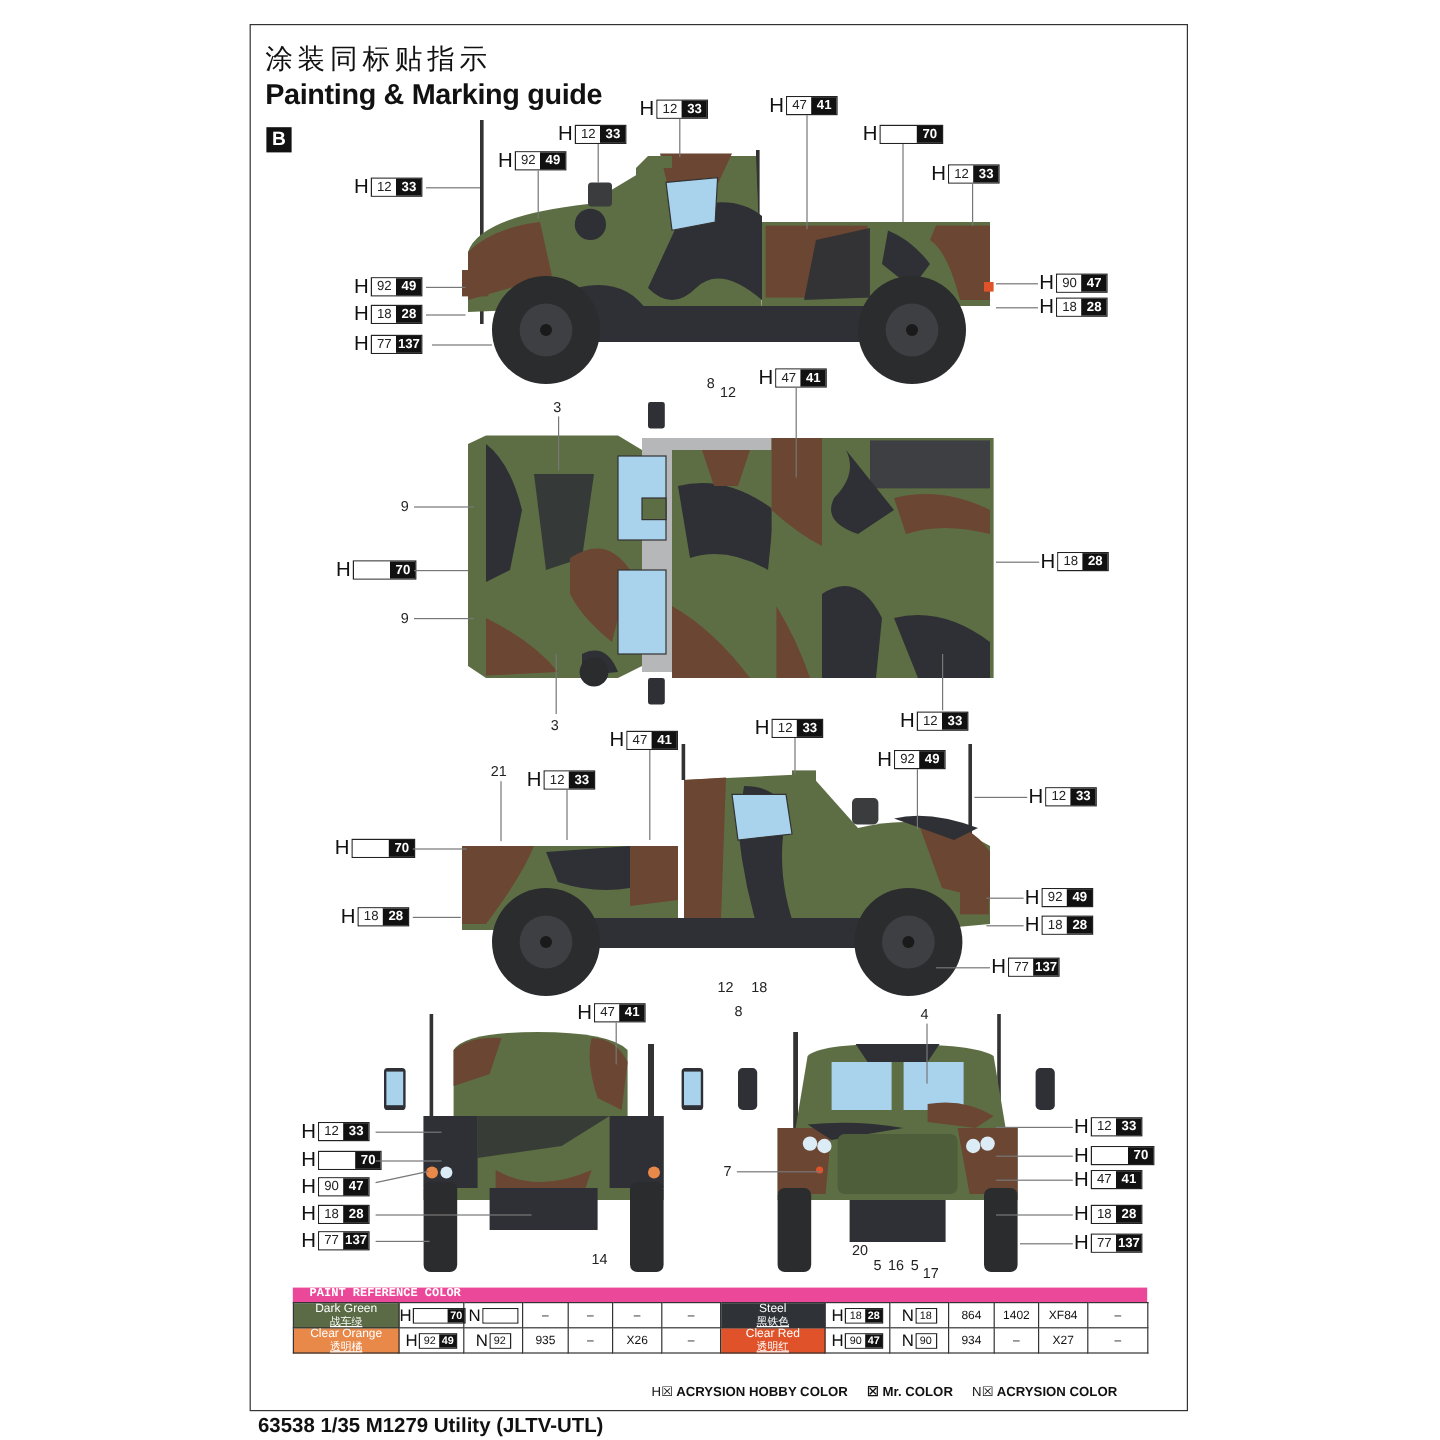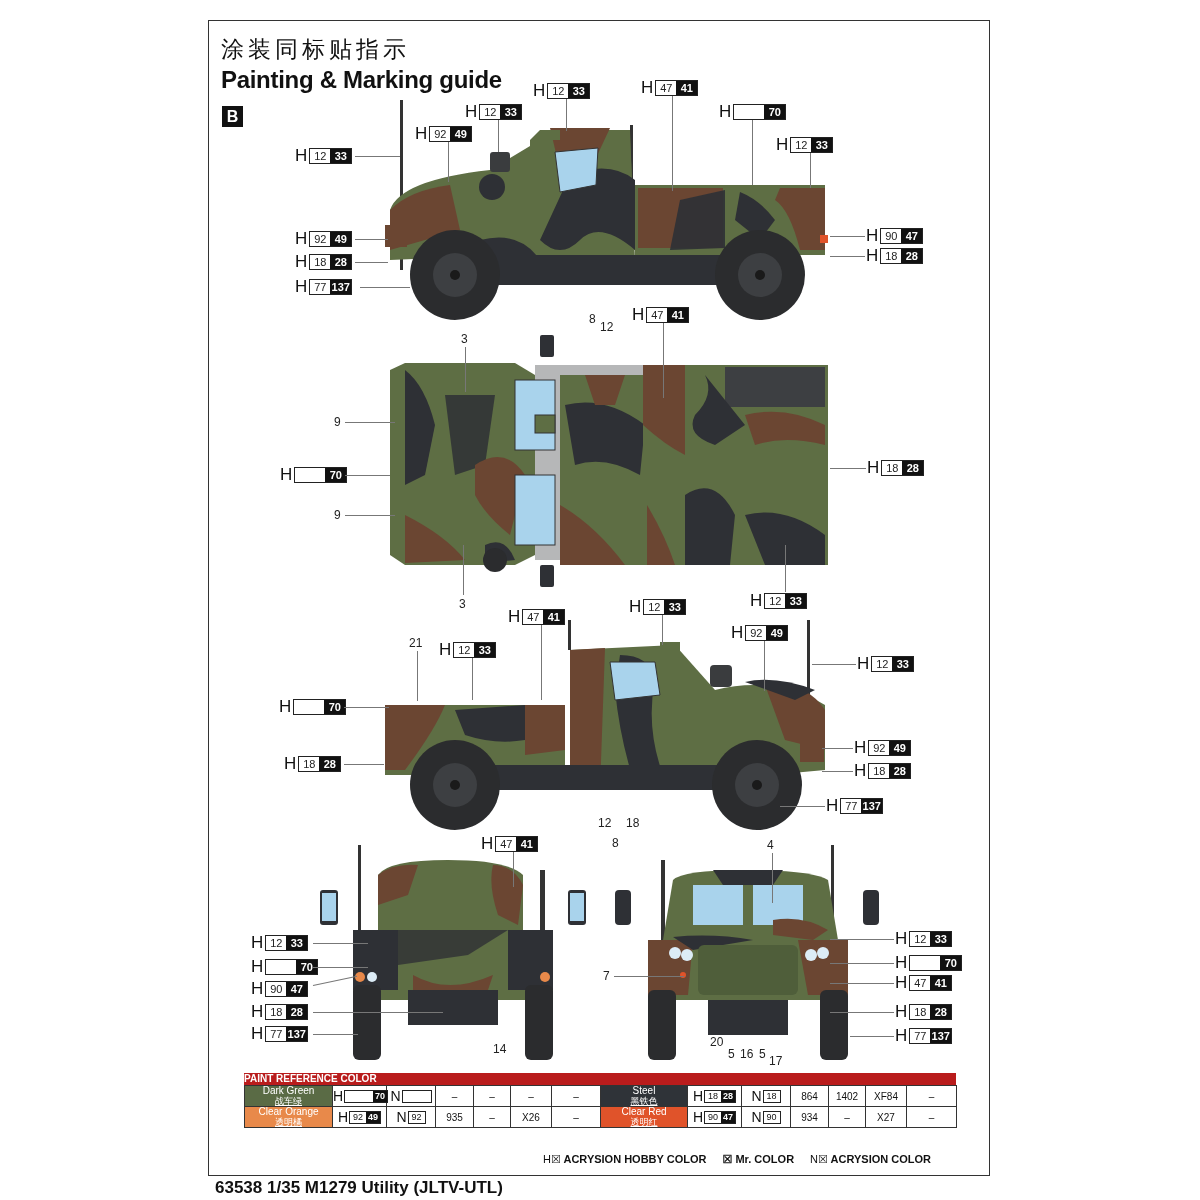--- a/index.html
+++ b/index.html
@@ -14,21 +14,21 @@
   .callout{position:absolute;display:flex;align-items:center;height:16px;}
   .callout .h{font-size:17px;line-height:16px;margin-right:2px;}
   .callout .box{display:flex;border:1px solid #222;height:14px;}
   .callout .w{background:#fff;color:#222;font-size:11px;width:20px;text-align:center;line-height:14px;}
   .callout .b{background:#111;color:#fff;font-size:11px;font-weight:bold;min-width:19px;padding:0 1px;text-align:center;line-height:14px;}
   .callout .w.wide{width:30px;}
   .leader{position:absolute;background:#777;}
   .num{position:absolute;font-size:12px;color:#222;}
   
   .paint-table-wrap{position:absolute;left:244px;top:1073px;width:712px;}
-  .paint-header{background:#b91c1c;color:#fff;font-weight:bold;font-size:10px;height:12px;line-height:12px;padding-left:0;}
+  .paint-header{background:#ec4899;color:#fff;font-weight:bold;font-size:10px;height:12px;line-height:12px;padding-left:14px;font-family:Liberation Mono, monospace;}
   table{border-collapse:collapse;width:712px;table-layout:fixed;}
   td,th{border:1px solid #333;font-size:10px;text-align:center;padding:0;height:20px;font-weight:normal;}
   th{height:23px;line-height:10px;}
   td.swatch{color:#fff;font-size:10px;line-height:10px;margin-top:20px;}
   td.swatch .cn{font-size:9px;text-decoration:underline;}
   .mini{display:inline-flex;align-items:center;vertical-align:middle;}
   .mini .lt{font-size:14px;margin-right:1px;}
   .mini .mbox{display:inline-flex;border:1px solid #222;height:11px;}
   .mini .mw{width:16px;font-size:9px;line-height:11px;background:#fff;text-align:center;}
   .mini .mw.blank{width:28px;}

